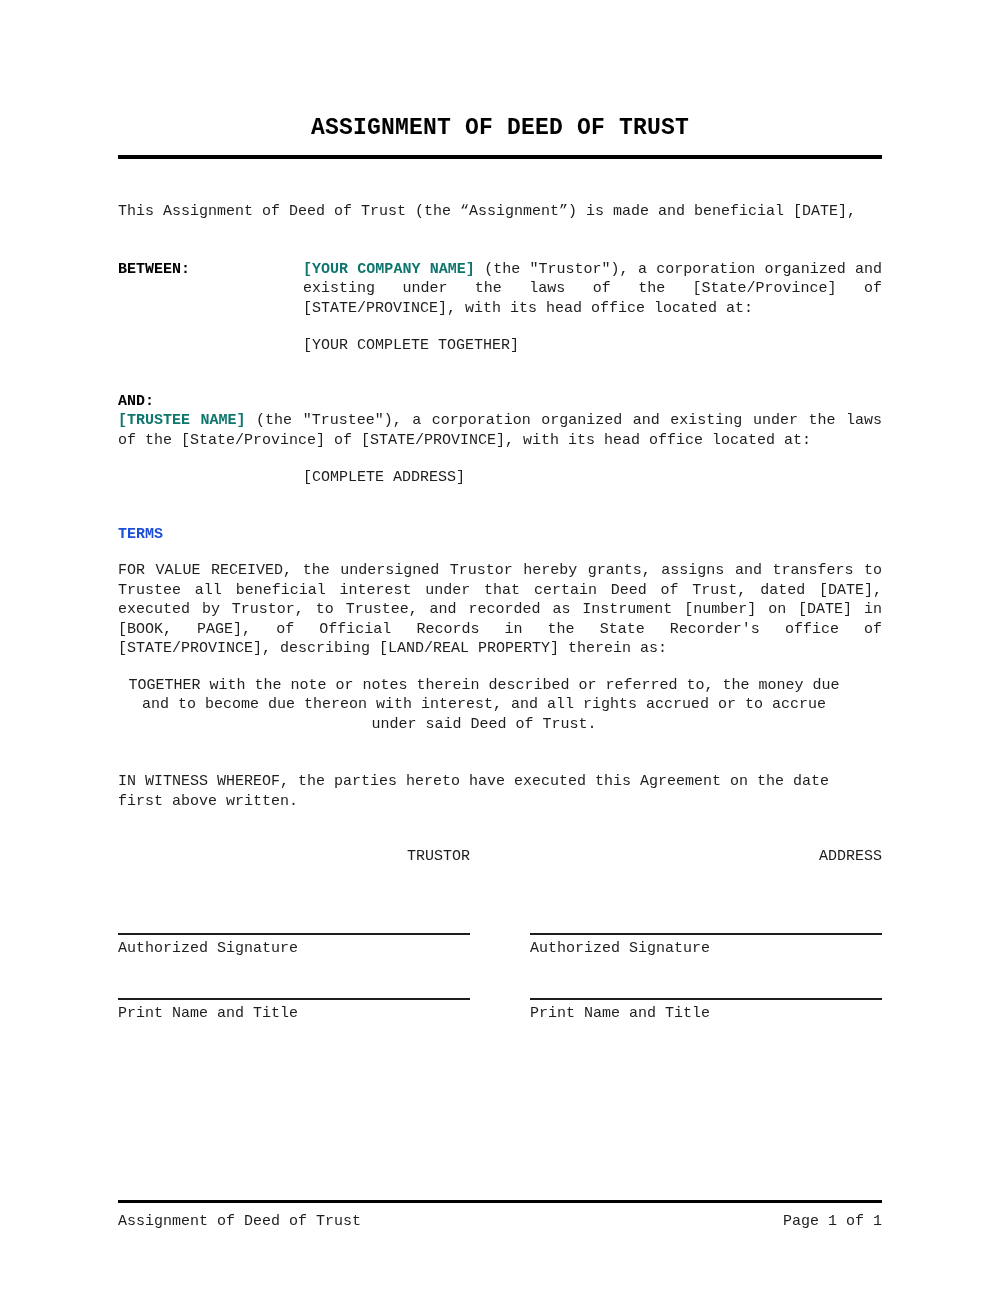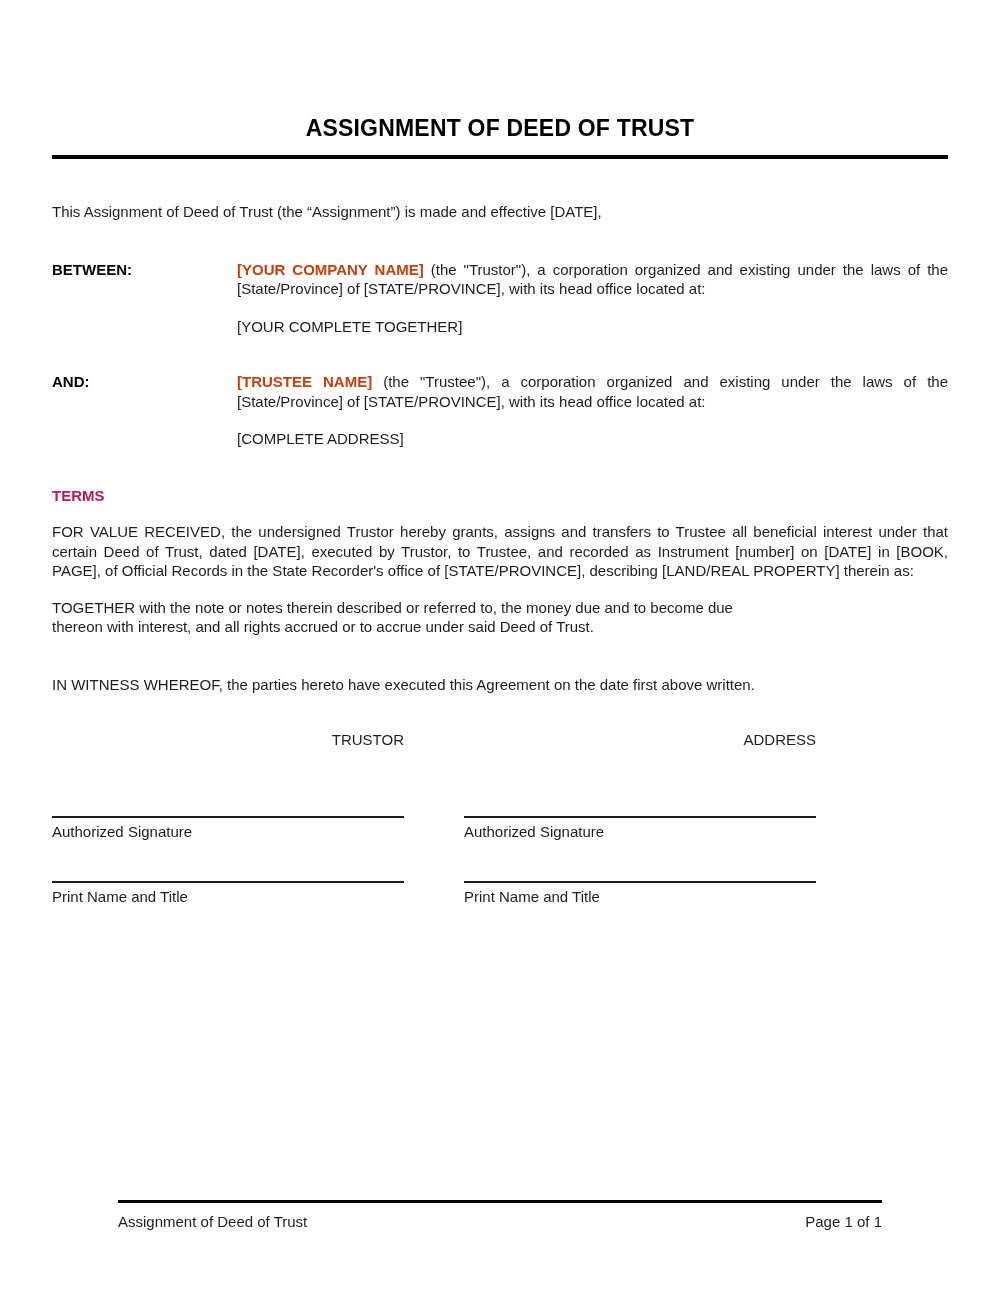--- a/index.html
+++ b/index.html
@@ -13,22 +13,23 @@
     position: relative;
     overflow: hidden;
     font-family: "Liberation Sans", sans-serif;
     font-size: 15px;
     line-height: 19.5px;
     color: #1e1e1e;
   }
   .page {
     position: absolute;
     inset: 0;
-    padding: 0 52px;
+    padding: 0 118px;
     box-sizing: border-box;
+    font-family: Liberation Mono, monospace;
   }
   .doc-title {
     margin: 0;
     padding-top: 113px;
     font-size: 23px;
     line-height: 30px;
     font-weight: bold;
     letter-spacing: 0.2px;
     text-align: center;
     color: #000000;
@@ -40,46 +41,48 @@
   }
   .intro {
     margin: 43px 0 0 0;
   }
   .party-row {
     display: flex;
     margin-top: 38px;
   }
   .party-row.and-row {
     margin-top: 36px;
+    flex-direction: column;
   }
   .party-label {
     flex: none;
     width: 185px;
     font-weight: bold;
     color: #000000;
   }
   .party-text {
     flex: 1;
     text-align: justify;
   }
   .party-text .party-name {
     font-weight: bold;
-    color: #c2410c;
+    color: #0f766e;
   }
   .party-address {
     margin-left: 185px;
     margin-top: 18px;
   }
   .terms-heading {
     margin-top: 37px;
     font-weight: bold;
-    color: #be185d;
+    color: #1d4ed8;
   }
   .terms-para {
     margin: 17px 0 0 0;
+    text-align: center;
   }
   .terms-para.justified {
     text-align: justify;
   }
   .terms-para.narrow {
     max-width: 732px;
   }
   .witness-para {
     margin: 38px 0 0 0;
     max-width: 732px;
@@ -120,21 +123,21 @@
   }
 </style>
 </head>
 <body>
 
 <div class="page">
 
   <h1 class="doc-title">ASSIGNMENT OF DEED OF TRUST</h1>
   <div class="title-rule"></div>
 
-  <p class="intro">This Assignment of Deed of Trust (the “Assignment”) is made and effective [DATE],</p>
+  <p class="intro">This Assignment of Deed of Trust (the “Assignment”) is made and beneficial [DATE],</p>
 
   <div class="party-row">
     <div class="party-label">BETWEEN:</div>
     <div class="party-text"><span class="party-name">[YOUR COMPANY NAME]</span><span> (the "Trustor"), a corporation organized and existing under the laws of the [State/Province] of [STATE/PROVINCE], with its head office located at:</span></div>
   </div>
   <div class="party-address">[YOUR COMPLETE TOGETHER]</div>
 
   <div class="party-row and-row">
     <div class="party-label">AND:</div>
     <div class="party-text"><span class="party-name">[TRUSTEE NAME]</span><span> (the "Trustee"), a corporation organized and existing under the laws of the [State/Province] of [STATE/PROVINCE], with its head office located at:</span></div>

